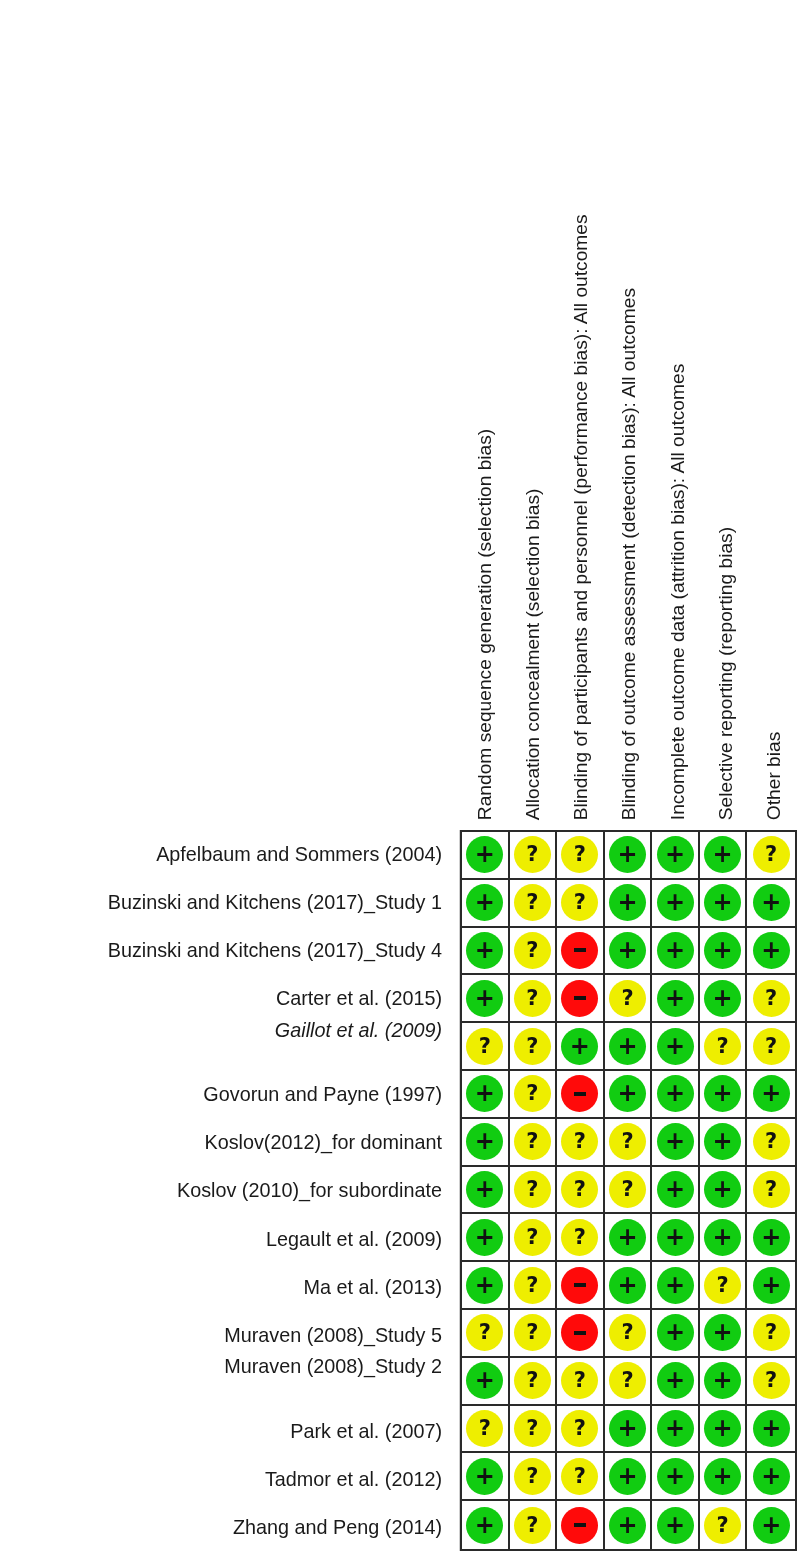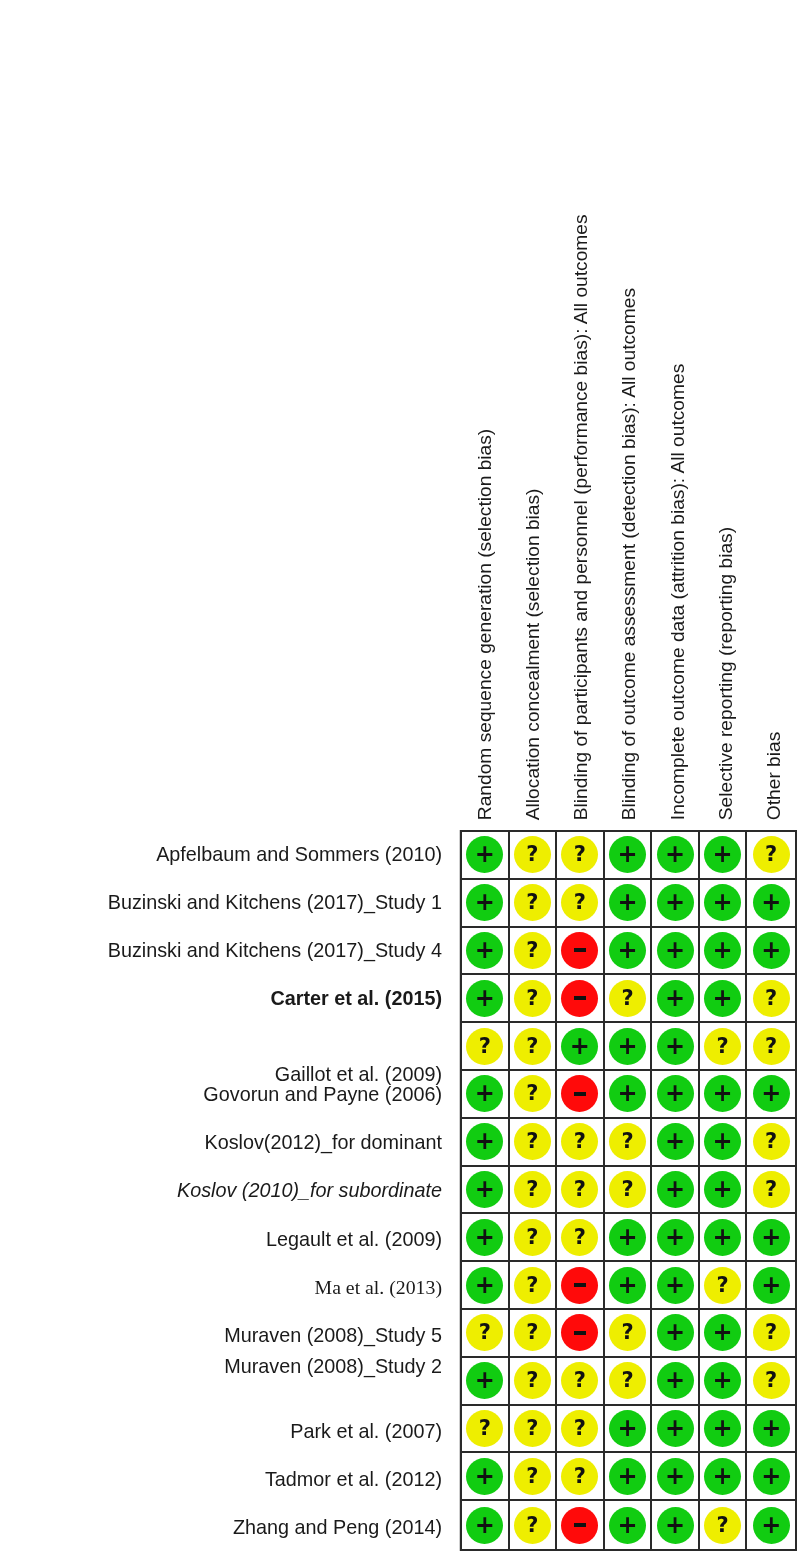--- a/index.html
+++ b/index.html
@@ -124,30 +124,30 @@
         <span style="left: 34.0714px; bottom: 0px; top: auto; transform-origin: 0px 100%; transform: rotate(-90deg);">Incomplete outcome data (attrition bias): All outcomes</span>
       </div>
       <div class="col-header" style="left: 700.714px; width: 48.1429px; height: 820px;">
         <span style="left: 34.0714px; bottom: 0px; top: auto; transform-origin: 0px 100%; transform: rotate(-90deg);">Selective reporting (reporting bias)</span>
       </div>
       <div class="col-header" style="left: 748.857px; width: 48.1429px; height: 820px;">
         <span style="left: 34.0714px; bottom: 0px; top: auto; transform-origin: 0px 100%; transform: rotate(-90deg);">Other bias</span>
       </div>
     </div>
   <div id="labels">
-      <div class="row-label" style="top: 830px; height: 48.0667px; line-height: 48.0667px;">Apfelbaum and Sommers (2010)</div>
+      <div class="row-label" style="top: 830px; height: 48.0667px; line-height: 48.0667px;">Apfelbaum and Sommers (2004)</div>
       <div class="row-label" style="top: 878.067px; height: 48.0667px; line-height: 48.0667px;">Buzinski and Kitchens (2017)_Study 1</div>
       <div class="row-label" style="top: 926.133px; height: 48.0667px; line-height: 48.0667px;">Buzinski and Kitchens (2017)_Study 4</div>
-      <div class="row-label" style="top: 974.2px; height: 48.0667px; line-height: 48.0667px; font-weight: bold;">Carter et al. (2015)</div>
-      <div class="row-label" style="top: 1050px; height: 48.0667px; line-height: 48.0667px;">Gaillot et al. (2009)</div>
-      <div class="row-label" style="top: 1070.33px; height: 48.0667px; line-height: 48.0667px;">Govorun and Payne (2006)</div>
+      <div class="row-label" style="top: 974.2px; height: 48.0667px; line-height: 48.0667px;">Carter et al. (2015)</div>
+      <div class="row-label" style="top: 1006px; height: 48.0667px; line-height: 48.0667px; font-style: italic;">Gaillot et al. (2009)</div>
+      <div class="row-label" style="top: 1070.33px; height: 48.0667px; line-height: 48.0667px;">Govorun and Payne (1997)</div>
       <div class="row-label" style="top: 1118.4px; height: 48.0667px; line-height: 48.0667px;">Koslov(2012)_for dominant</div>
-      <div class="row-label" style="top: 1166.47px; height: 48.0667px; line-height: 48.0667px; font-style: italic;">Koslov (2010)_for subordinate</div>
+      <div class="row-label" style="top: 1166.47px; height: 48.0667px; line-height: 48.0667px;">Koslov (2010)_for subordinate</div>
       <div class="row-label" style="top: 1214.53px; height: 48.0667px; line-height: 48.0667px;">Legault et al. (2009)</div>
-      <div class="row-label" style="top: 1262.6px; height: 48.0667px; line-height: 48.0667px; font-family: Liberation Serif, serif;">Ma et al. (2013)</div>
+      <div class="row-label" style="top: 1262.6px; height: 48.0667px; line-height: 48.0667px;">Ma et al. (2013)</div>
       <div class="row-label" style="top: 1310.67px; height: 48.0667px; line-height: 48.0667px;">Muraven (2008)_Study 5</div>
       <div class="row-label" style="top: 1342px; height: 48.0667px; line-height: 48.0667px;">Muraven (2008)_Study 2</div>
       <div class="row-label" style="top: 1406.8px; height: 48.0667px; line-height: 48.0667px;">Park et al. (2007)</div>
       <div class="row-label" style="top: 1454.87px; height: 48.0667px; line-height: 48.0667px;">Tadmor et al. (2012)</div>
       <div class="row-label" style="top: 1502.93px; height: 48.0667px; line-height: 48.0667px;">Zhang and Peng (2014)</div>
     </div>
   <div id="left-rule"></div>
   <div id="grid">
       <div class="cell" style="left: 0px; top: 0px; width: 47.5714px; height: 47.8px;">
         <div class="dot low" style="background: rgb(17, 204, 17);">

